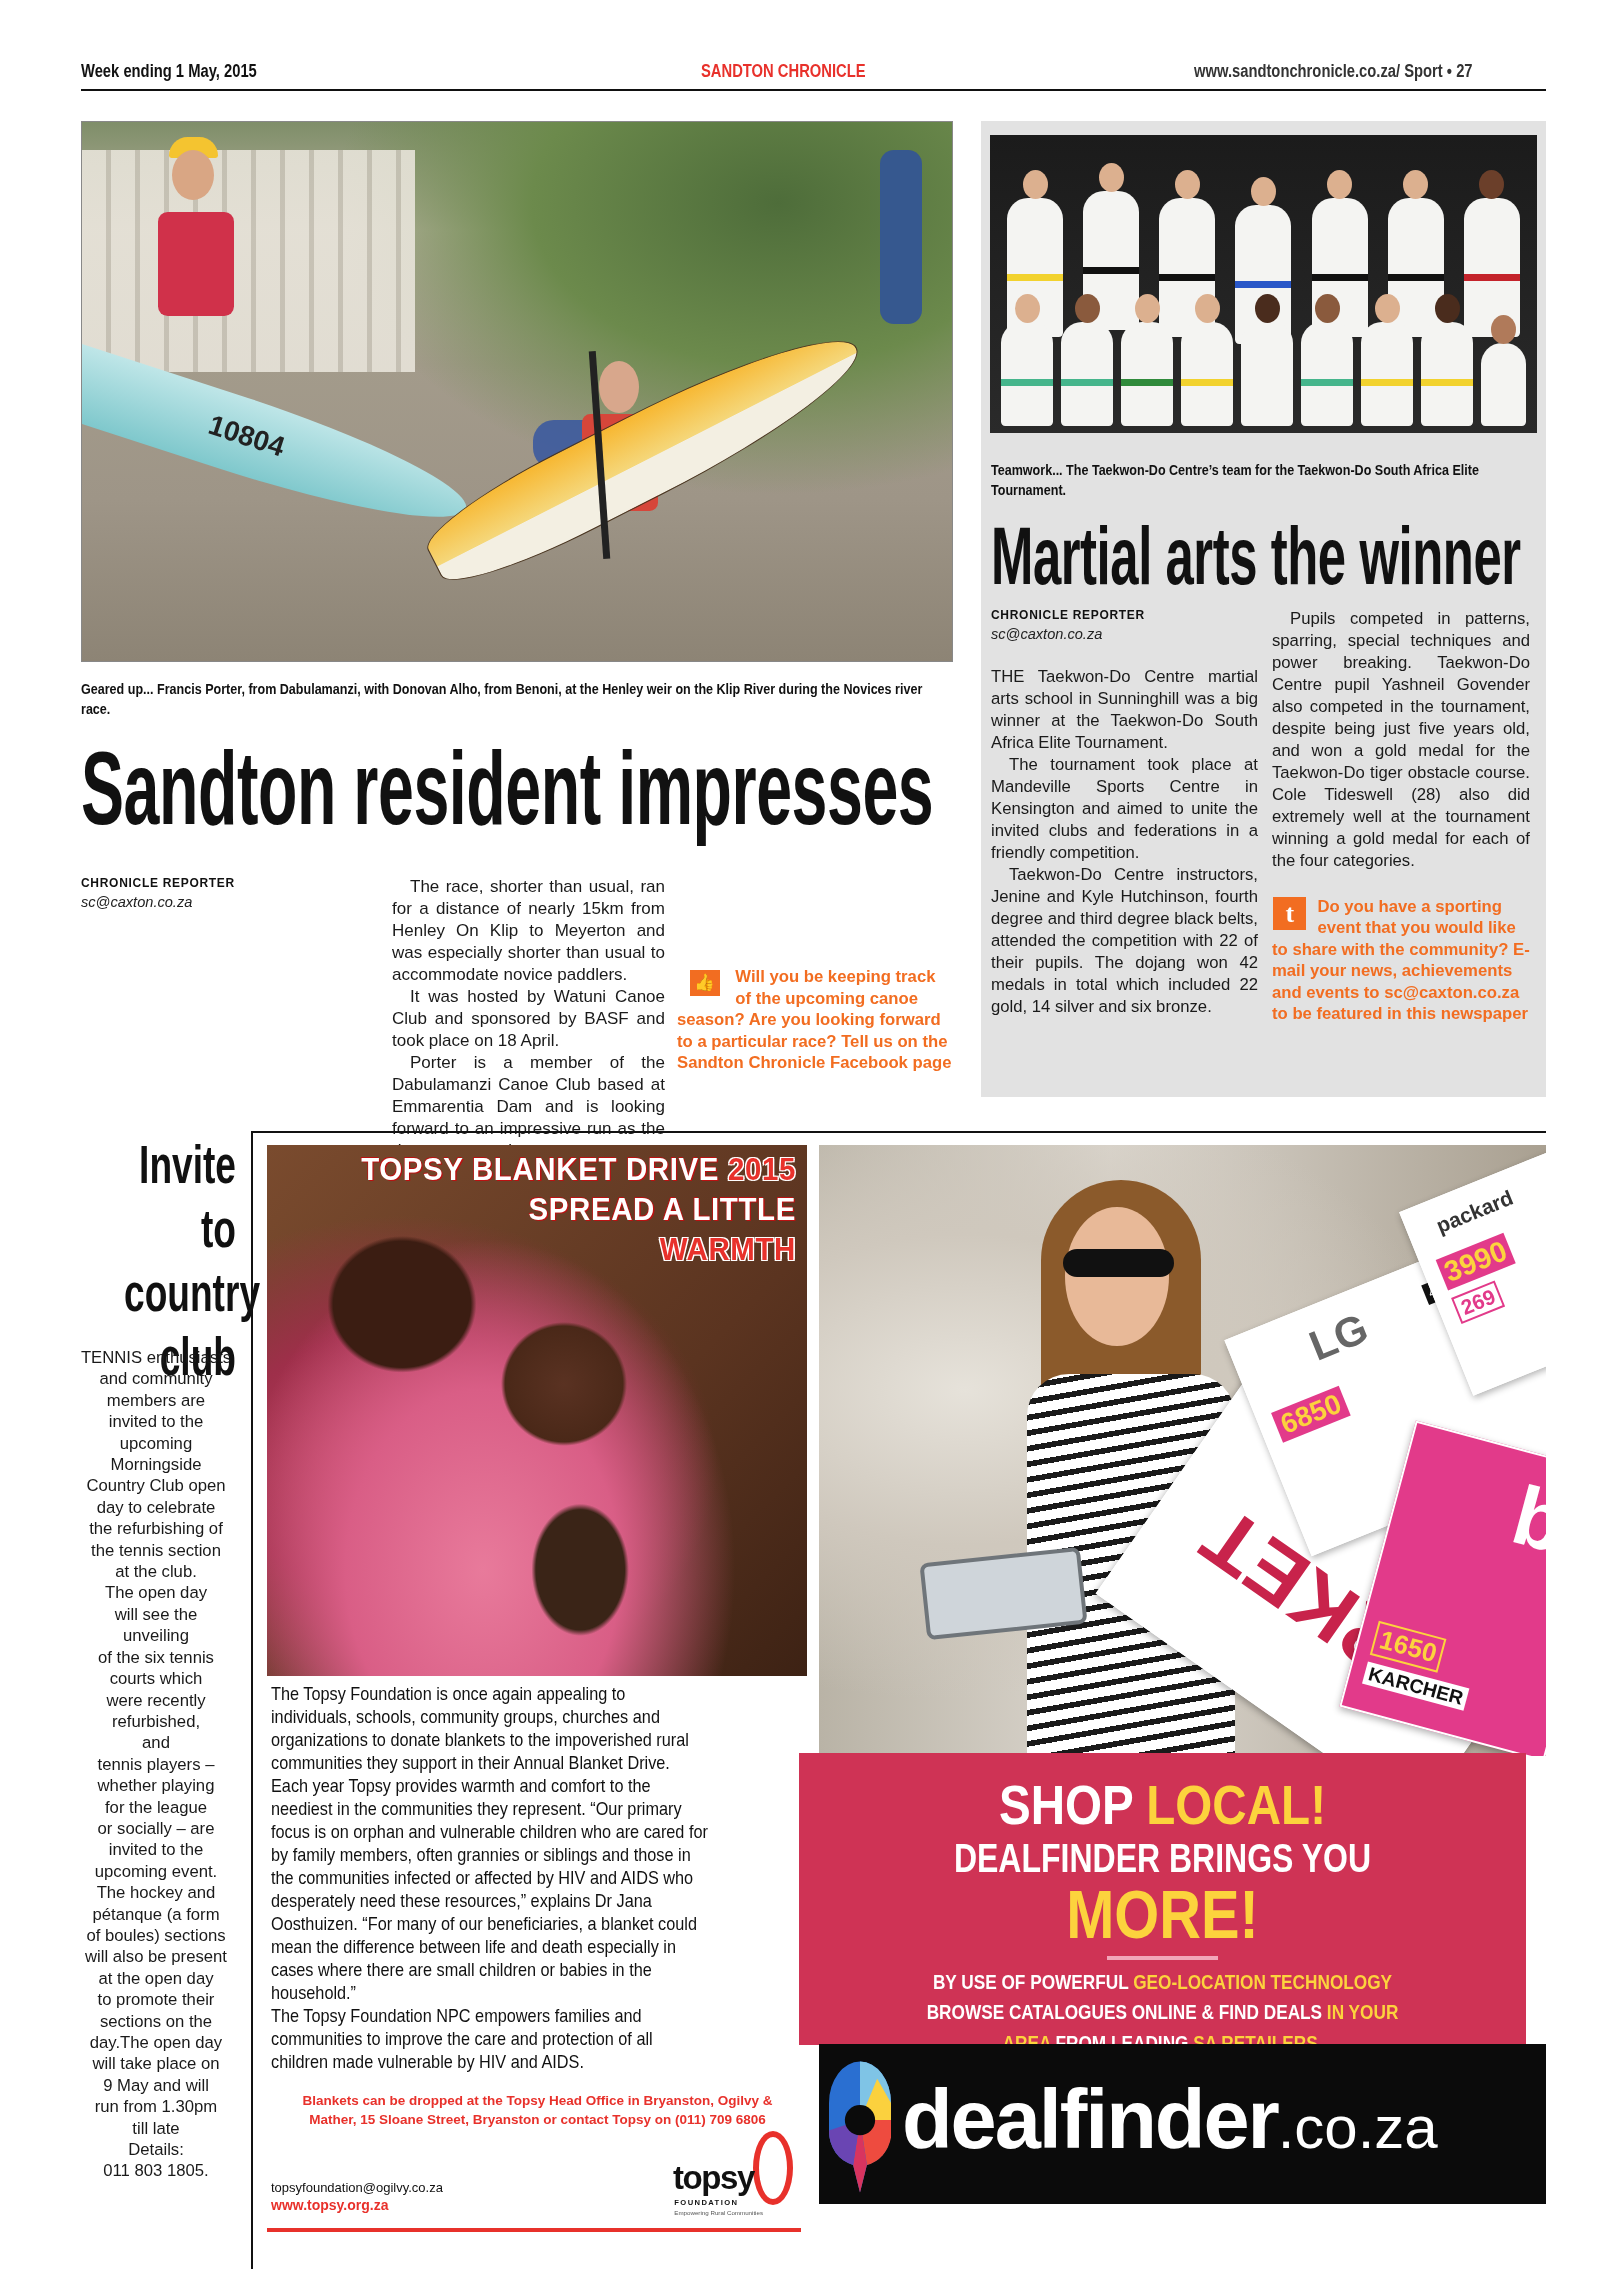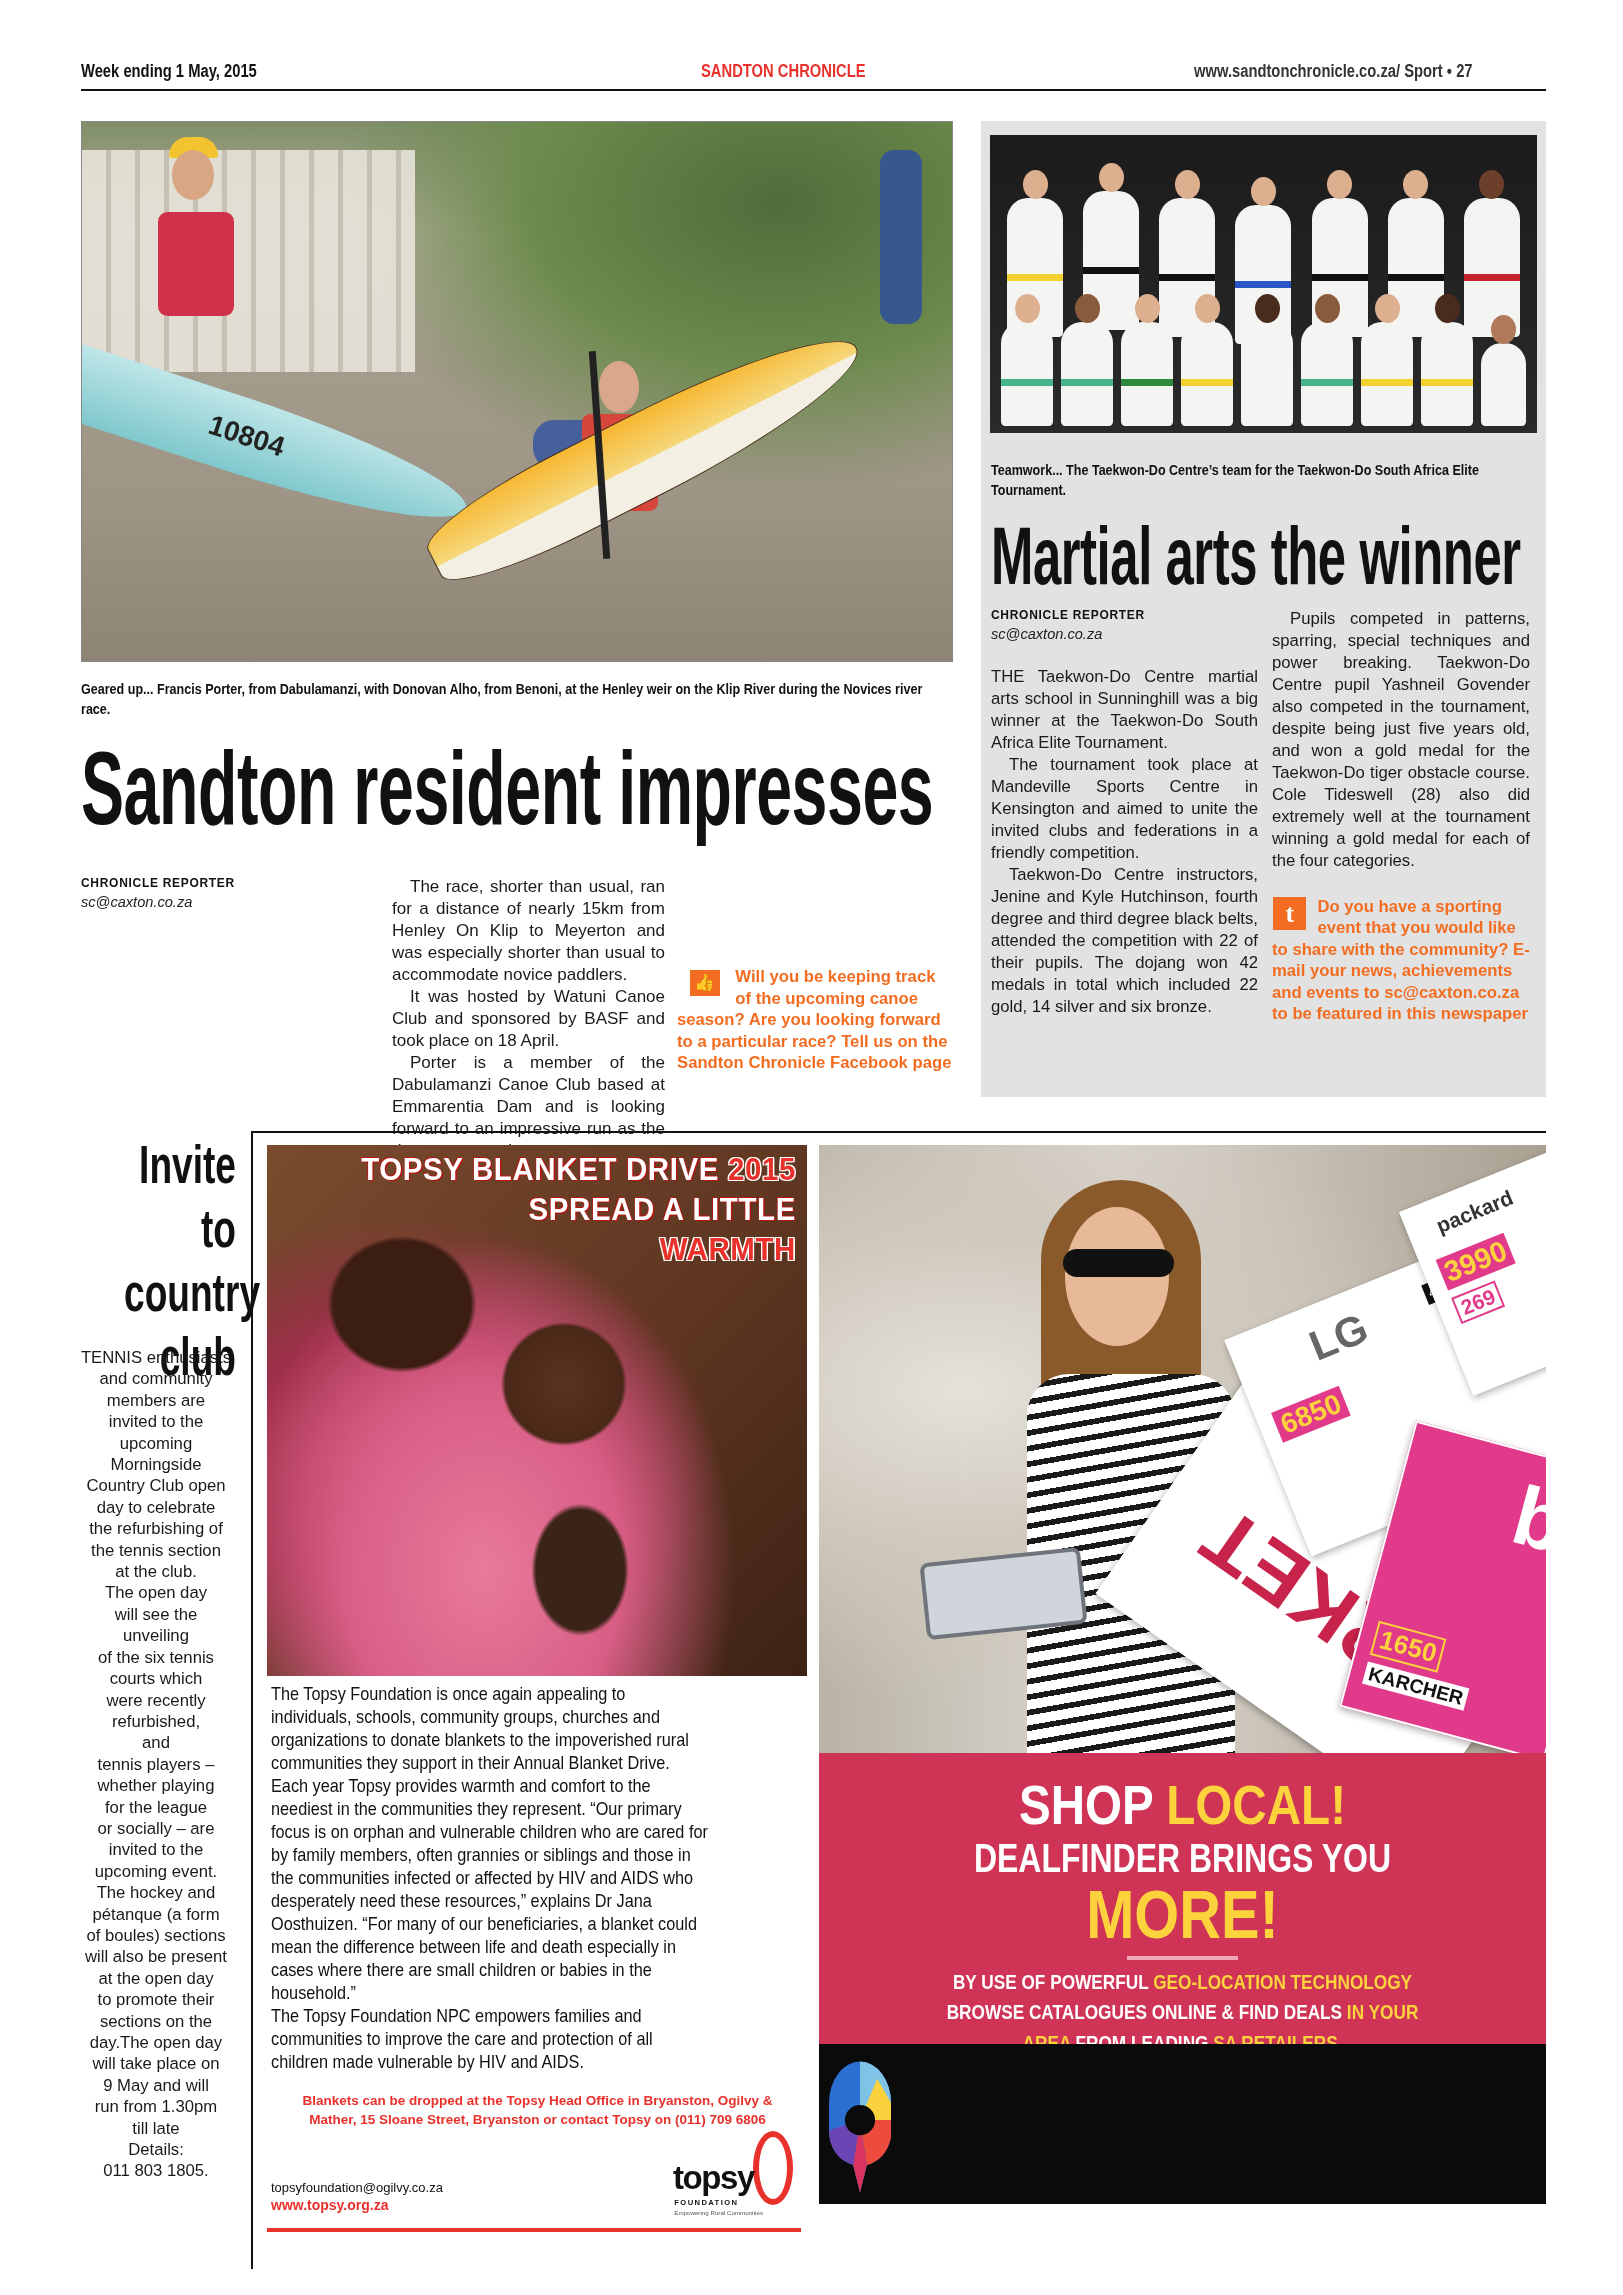--- a/index.html
+++ b/index.html
@@ -78,21 +78,21 @@
   
   .deal-photo { left:819px; top:1145px; width:727px; height:611px; background:
       radial-gradient(ellipse at 20% 40%, #e6e2da 0%, #cfc8bd 30%, transparent 60%),
       linear-gradient(90deg,#b9b3a6,#dcd7cf 40%,#a9a091 100%); overflow:hidden; }
   .woman-hair { left:222px; top:35px; width:160px; height:264px; background:#8b5a2b; border-radius:83px 83px 28px 28px; }
   .woman-face { left:246px; top:62px; width:104px; height:139px; background:#e8b998; border-radius:50%; }
   .woman-glasses { left:244px; top:104px; width:111px; height:28px; background:#111; border-radius:14px; }
   .woman-body { left:208px; top:229px; width:208px; height:389px; background:repeating-linear-gradient(170deg,#fff 0 9.7px,#1a1a1a 9.7px 15.3px); border-radius:42px 42px 0 0; }
   .tablet { left:104px; top:410px; width:153px; height:69px; background:#cfd5da; border:4.2px solid #6f757a; border-radius:8.3px; transform:rotate(-6deg); }
   .flyer { position:absolute; border:2.8px solid #fff; box-shadow:0 2.8px 7px rgba(0,0,0,.3); }
-  .deal-pink { left:819px; top:1753px; width:727px; height:292px; background:#cf3355; }
+  .deal-pink { left:799px; top:1753px; width:727px; height:292px; background:#cf3355; }
   .deal-black { left:819px; top:2044px; width:727px; height:160px; background:#0b0b0b; }
   .deal-line1 { font-weight:900; font-size:56px; color:#fff; text-align:center; transform:scaleX(0.85); }
   .deal-line2 { font-weight:900; font-size:40px; color:#fff; text-align:center; transform:scaleX(0.8); }
   .deal-line3 { font-weight:900; font-size:68px; color:#fcd33d; text-align:center; transform:scaleX(0.85); }
   .deal-sub { font-weight:900; font-size:21px; color:#fff; text-align:center; line-height:30.5px; transform:scaleX(0.82); }
   .yel { color:#fcd33d; }
   .deal-logo-text { font-weight:bold; color:#fff; font-size:83px; letter-spacing:-2.1px; }
   .deal-logo-text .small { font-weight:normal; font-size:60px; letter-spacing:0; }
 </style>
 </head>
@@ -326,14 +326,17 @@
 <div class="abs deal-black">
   <svg style="position:absolute; left:9.7px; top:17.4px;" width="62" height="132" viewBox="0 0 90 190">
     <path d="M45 0 A45 60 0 0 1 90 60 L90 100 A45 50 0 0 1 55 150 L45 190 L35 150 A45 50 0 0 1 0 100 L0 60 A45 60 0 0 1 45 0Z" fill="#2a6fd1"></path>
     <path d="M45 0 A45 60 0 0 1 90 60 L90 85 L45 85Z" fill="#7fc4e6"></path>
     <path d="M90 60 L90 85 L45 85 L70 25Z" fill="#fbd13e"></path>
     <path d="M90 85 L90 110 A45 50 0 0 1 55 150 L45 85Z" fill="#ee4b3f"></path>
     <path d="M55 150 L45 190 L35 150 L45 85Z" fill="#d8345f"></path>
     <path d="M35 150 A45 50 0 0 1 0 100 L45 85Z" fill="#6a45b3"></path>
     <circle cx="45" cy="85" r="22" fill="#0b0b0b"></circle>
   </svg>
+  <div class="deal-logo-text" style="position:absolute; left:83px; top:28px;">
+    <span>dealfinder</span><span class="small">.co.za</span>
+  </div>
 </div>
 
 
 </body></html>

